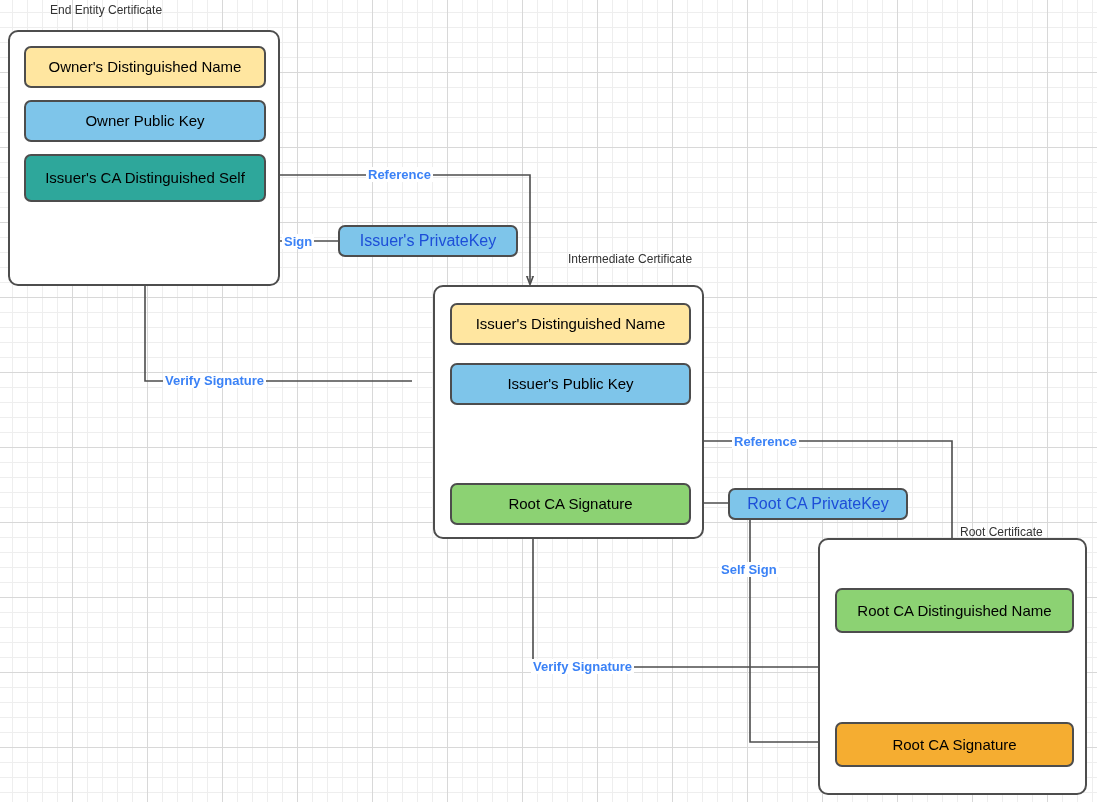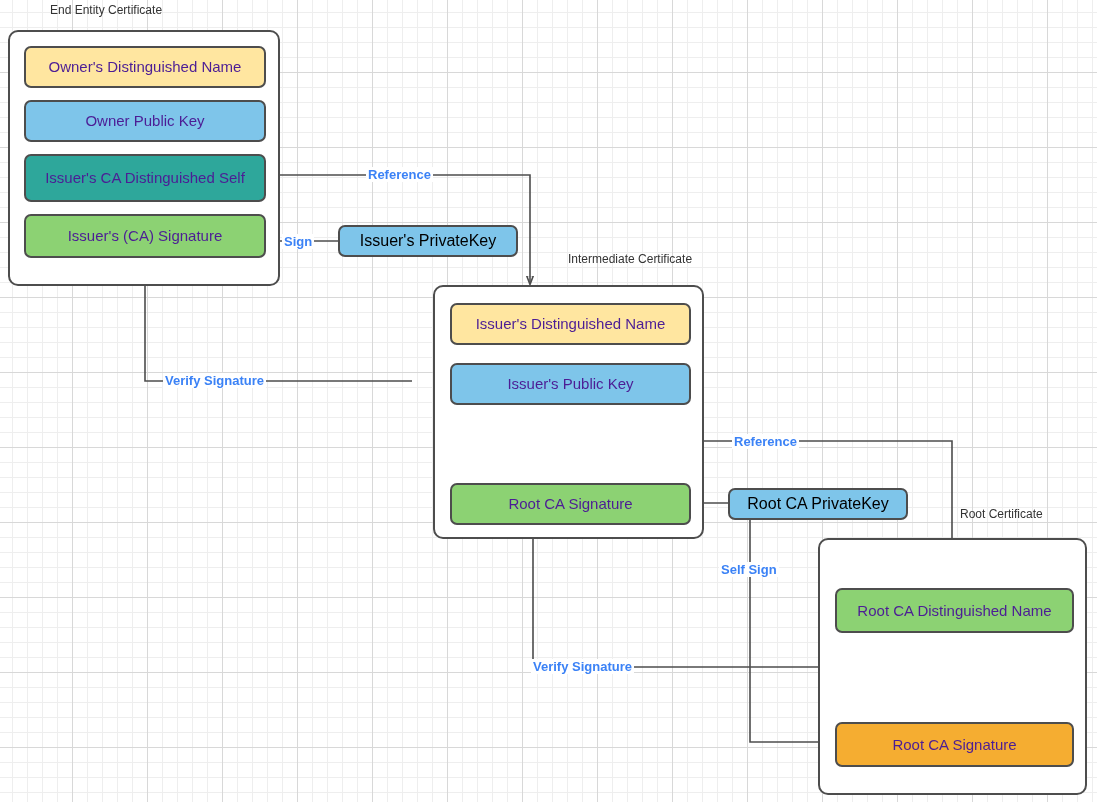--- a/index.html
+++ b/index.html
@@ -39,36 +39,36 @@
   .field-box {
     position: absolute;
     border: 2px solid #4d4d4d;
     border-radius: 7px;
     box-sizing: border-box;
     display: flex;
     align-items: center;
     justify-content: center;
     text-align: center;
     font-size: 15px;
-    color: #4c1d95;
+    color: #000000;
     line-height: 1.15;
     padding: 2px 6px;
     font-family: "Liberation Sans", sans-serif;
   }
   .key-box {
     position: absolute;
     border: 2px solid #4d4d4d;
     border-radius: 7px;
     box-sizing: border-box;
     display: flex;
     align-items: center;
     justify-content: center;
     text-align: center;
     font-size: 16px;
-    color: #000000;
+    color: #1d4ed8;
     font-family: "Liberation Sans", sans-serif;
   }
   .edge-label {
     position: absolute;
     font-size: 13px;
     font-weight: bold;
     color: #3b82f6;
     background: #ffffff;
     padding: 0 2px;
     white-space: nowrap;
@@ -117,40 +117,39 @@
   <div class="cert-title" style="left:50px; top:3px;">End Entity Certificate</div>
 
   <div class="cert-container" style="left:8px; top:30px; width:272px; height:256px;">
 
     <div class="field-box" style="left:14px; top:14px; width:242px; height:42px; background:#ffe6a0;">Owner's Distinguished Name</div>
 
     <div class="field-box" style="left:14px; top:68px; width:242px; height:42px; background:#7ec5ea;">Owner Public  Key</div>
 
     <div class="field-box" style="left:14px; top:122px; width:242px; height:48px; background:#2ea79b;">Issuer's CA Distinguished Self</div>
 
-    <div class="field-box" style="left:14px; top:182px; width:242px; height:44px; background:#8cd273;">Issuer's (CA) Signature</div>
   </div>
 
   <div class="key-box" style="left:338px; top:225px; width:180px; height:32px; background:#7ec5ea;">Issuer's PrivateKey</div>
 
   <div class="cert-title" style="left:568px; top:252px;">Intermediate Certificate</div>
 
   <div class="cert-container" style="left:397px; top:285px; width:271px; height:254px;margin-left:36px;">
 
     <div class="field-box" style="left:15px; top:16px; width:241px; height:42px; background:#ffe6a0;">Issuer's Distinguished Name</div>
 
     <div class="field-box" style="left:15px; top:76px; width:241px; height:42px; background:#7ec5ea;">Issuer's Public  Key</div>
 
 
     <div class="field-box" style="left:15px; top:196px; width:241px; height:42px; background:#8cd273;">Root CA Signature</div>
   </div>
 
   <div class="key-box" style="left:728px; top:488px; width:180px; height:32px; background:#7ec5ea;">Root CA PrivateKey</div>
 
-  <div class="cert-title" style="left:960px; top:507px;">Root Certificate</div>
+  <div class="cert-title" style="left:960px; top:525px;">Root Certificate</div>
 
   <div class="cert-container" style="left:818px; top:538px; width:269px; height:257px;">
 
     <div class="field-box" style="left:15px; top:48px; width:239px; height:45px; background:#8cd273;">Root CA Distinguished Name</div>
 
 
     <div class="field-box" style="left:15px; top:182px; width:239px; height:45px; background:#f5ad31;">Root CA Signature</div>
   </div>
 
   <div class="edge-label" style="left:366px; top:167px;">Reference</div>

